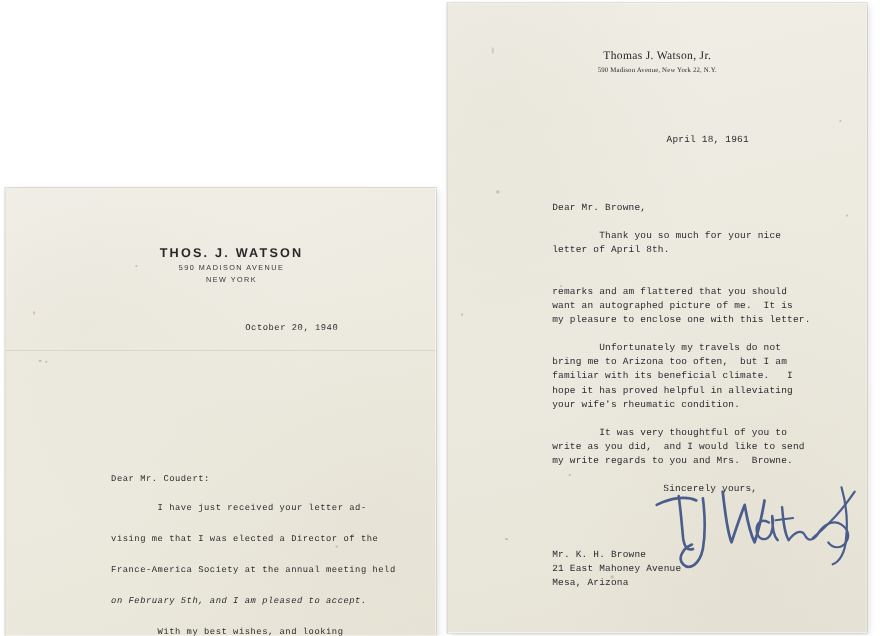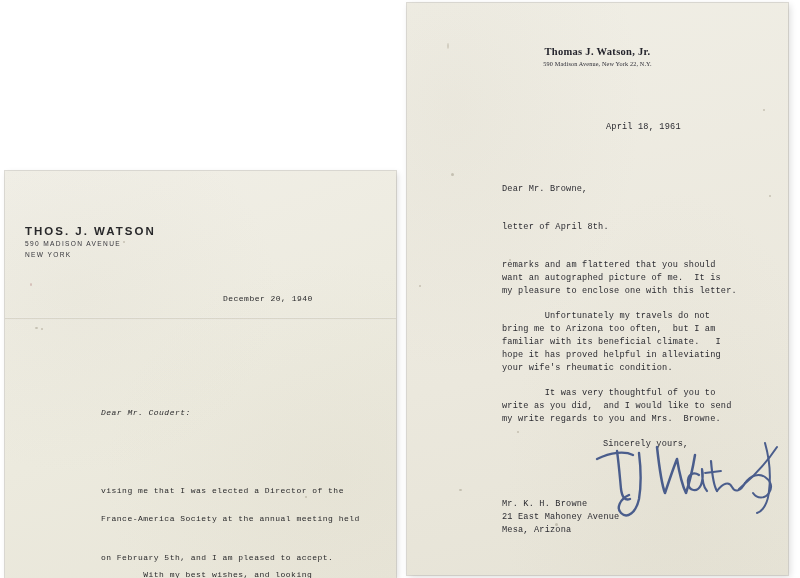--- a/index.html
+++ b/index.html
@@ -66,20 +66,21 @@
     position: absolute;
     background: rgba(140,132,112,0.40);
     border-radius: 50%;
     pointer-events: none;
   }
 
   
   .lh1 {
     position: absolute;
     left: 0; right: 0;
+    text-align: center;
     color: #28282a;
     padding-left: 20px;
   }
   .lh1-name {
     font-family: "Liberation Sans", sans-serif;
     font-size: 11.5px;
     font-weight: 700;
     letter-spacing: 2.0px;
     line-height: 13px;
   }
@@ -94,21 +95,21 @@
 
   .lh2 {
     position: absolute;
     left: 0; right: 0;
     text-align: center;
     color: #24242c;
   }
   .lh2-name {
     font-family: "Liberation Serif", serif;
     font-size: 10.5px;
-    font-weight: 700;
+    font-weight: 400;
     letter-spacing: 0.3px;
     line-height: 13px;
   }
   .lh2-addr {
     font-family: "Liberation Serif", serif;
     font-size: 6.2px;
     font-weight: 400;
     letter-spacing: 0.15px;
     line-height: 11px;
     color: #2d2d36;
@@ -155,27 +156,28 @@
   <div class="speck" style="left:25px; top:112px; width:2px; height:3px; background:rgba(170,110,110,0.35);"></div>
   <div class="speck" style="left:118px; top:70px; width:2px; height:2px;"></div>
   <div class="speck" style="left:300px; top:325px; width:2px; height:2px;"></div>
 
   <div class="lh1" style="top:54px;">
     <div class="lh1-name">THOS. J. WATSON</div>
     <div class="lh1-addr">590 MADISON AVENUE</div>
     <div class="lh1-addr">NEW YORK</div>
   </div>
 
-  <div class="tw tw40" style="left:218px; top:118px;">December 20, 1940</div>
-
-  <div class="tw tw40" style="left:96px; top:232px;font-style:italic;">Dear Mr. Coudert:</div>
-
+  <div class="tw tw40" style="left:218px; top:118px;">October 20, 1940</div>
+
+  <div class="tw tw40" style="left:96px; top:255px;">Dear Mr. Coudert:</div>
+
+  <div class="tw tw40" style="left:96px; top:282px;">        I have just received your letter ad-</div>
   <div class="tw tw40" style="left:96px; top:310px;">vising me that I was elected a Director of the</div>
   <div class="tw tw40" style="left:96px; top:338px;">France-America Society at the annual meeting held</div>
-  <div class="tw tw40" style="left:96px; top:377px;">on February 5th, and I am pleased to accept.</div>
+  <div class="tw tw40" style="left:96px; top:366px;font-style:italic;">on February 5th, and I am pleased to accept.</div>
   <div class="tw tw40" style="left:96px; top:394px;">        With my best wishes, and looking</div>
 
 </div>
 
 <div class="sheet" id="letter-1961">
 
   <div class="speck" style="left:40px; top:40px; width:2px; height:6px; background:rgba(150,140,120,0.30);"></div>
   <div class="speck" style="left:44px; top:170px; width:3px; height:3px;"></div>
   <div class="speck" style="left:102px; top:256px; width:2px; height:2px;"></div>
   <div class="speck" style="left:12px; top:282px; width:2px; height:2px;"></div>
@@ -187,20 +189,21 @@
 
   <div class="lh2" style="top:42px;">
     <div class="lh2-name">Thomas J. Watson, Jr.</div>
     <div class="lh2-addr">590 Madison Avenue, New York 22, N.Y.</div>
   </div>
 
   <div class="tw tw61" style="left:199px; top:118px;">April 18, 1961</div>
 
   <div class="tw tw61" style="left:95px; top:180px;">Dear Mr. Browne,</div>
 
+  <div class="tw tw61" style="left:95px; top:205px;">        Thank you so much for your nice</div>
   <div class="tw tw61" style="left:95px; top:218px;">letter of April 8th.</div>
 
   <div class="tw tw61" style="left:95px; top:256px;">remarks and am flattered that you should</div>
   <div class="tw tw61" style="left:95px; top:269px;">want an autographed picture of me.  It is</div>
   <div class="tw tw61" style="left:95px; top:282px;">my pleasure to enclose one with this letter.</div>
 
   <div class="tw tw61" style="left:95px; top:307px;">        Unfortunately my travels do not</div>
   <div class="tw tw61" style="left:95px; top:333px;">familiar with its beneficial climate.   I</div>
   <div class="tw tw61" style="left:95px; top:320px;">bring me to Arizona too often,  but I am</div>
   <div class="tw tw61" style="left:95px; top:346px;">hope it has proved helpful in alleviating</div>

